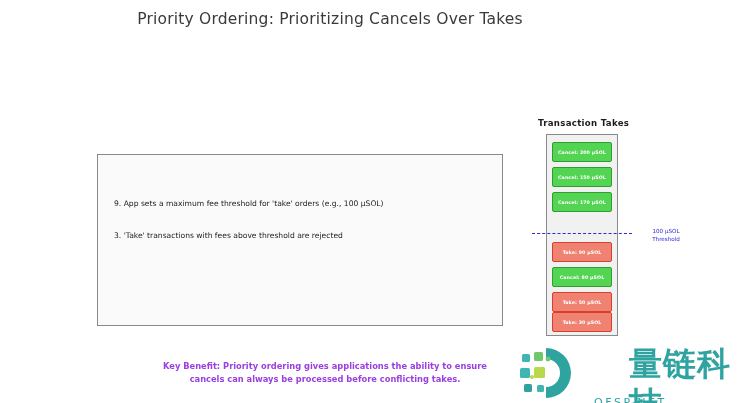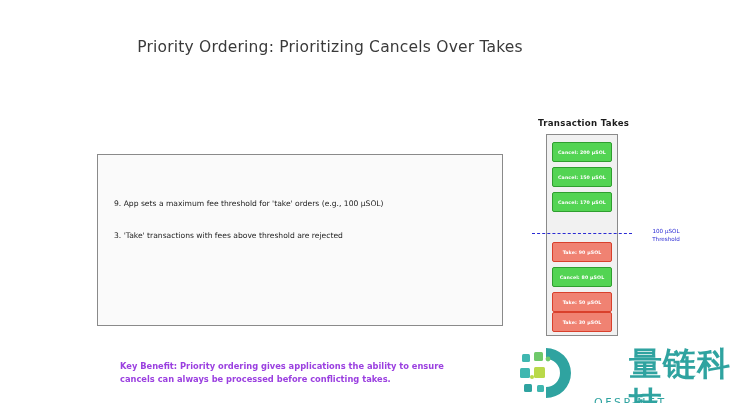--- a/index.html
+++ b/index.html
@@ -5,21 +5,21 @@
   html,body{margin:0;padding:0;}
   body{
     width:744px;height:403px;position:relative;overflow:hidden;
     background:#ffffff;
     font-family:"DejaVu Sans","Liberation Sans",sans-serif;
   }
 
   .title{
     position:absolute;left:0;top:10px;width:660px;text-align:center;
     font-family:"DejaVu Sans","Liberation Sans",sans-serif;
-    font-size:15.5px;color:#3a3a3a;letter-spacing:.2px;white-space:nowrap;margin-top:28px;
+    font-size:15.5px;color:#3a3a3a;letter-spacing:.2px;white-space:nowrap;
   }
 
   
   .logic-box{
     position:absolute;left:97px;top:154px;width:406px;height:172px;
     background:#fafafa;border:1.5px solid #8a8a8a;box-sizing:border-box;
   }
   .logic-title{
     position:absolute;left:0;top:13px;width:100%;text-align:center;
     font-size:11.5px;font-weight:bold;color:#1c1c1c;
@@ -55,21 +55,21 @@
     position:absolute;left:532px;top:233px;width:100px;height:0;
     border-top:1.6px dashed #2a2ad4;
   }
   .threshold-label{
     position:absolute;left:636px;top:227px;width:60px;
     font-size:5.6px;color:#2a2ad4;line-height:1.45;text-align:center;
   }
 
   
   .key-benefit{
-    position:absolute;left:120px;top:360px;width:410px;
+    position:absolute;left:120px;top:360px;width:410px;text-align:center;
     font-size:8.3px;font-weight:bold;color:#9b40e0;line-height:1.55;
   }
 
   
   .watermark{
     position:absolute;left:516px;top:344px;width:222px;height:58px;
   }
   .wm-cn{
     position:absolute;left:74px;top:0px;
     font-size:33px;font-weight:bold;color:#2fa3a0;

